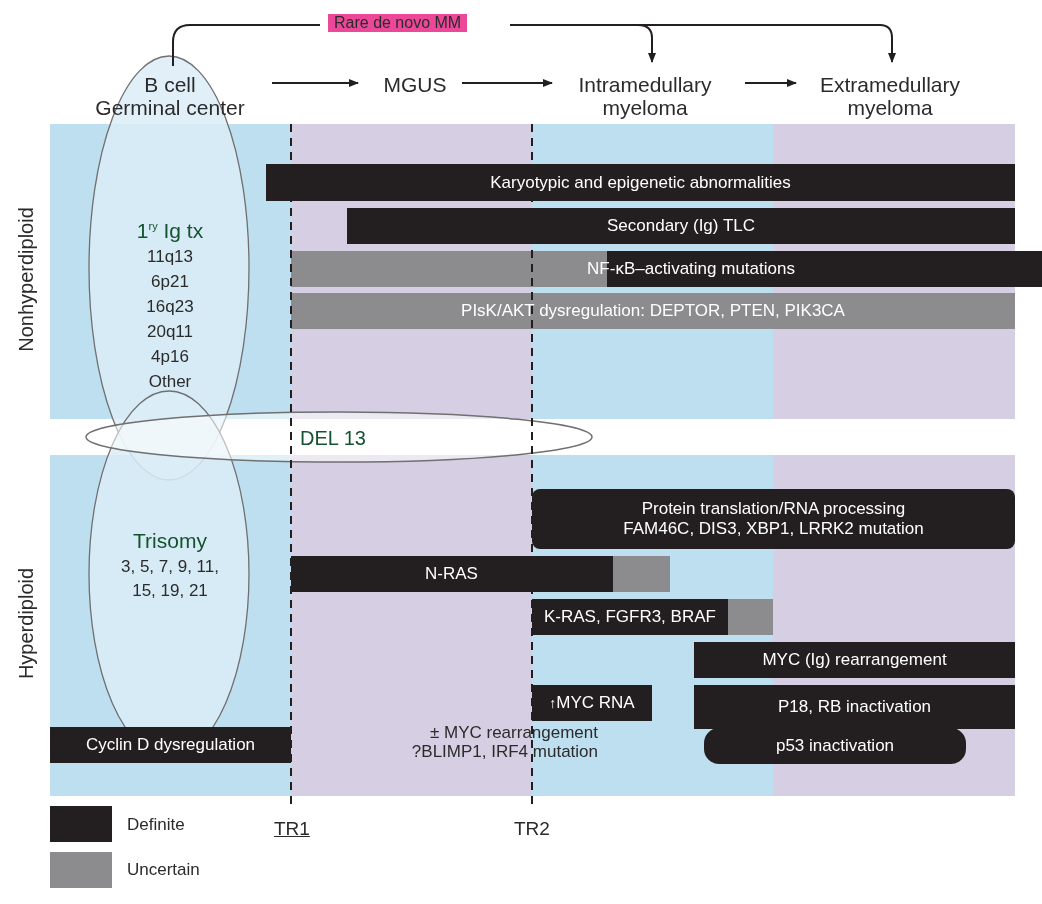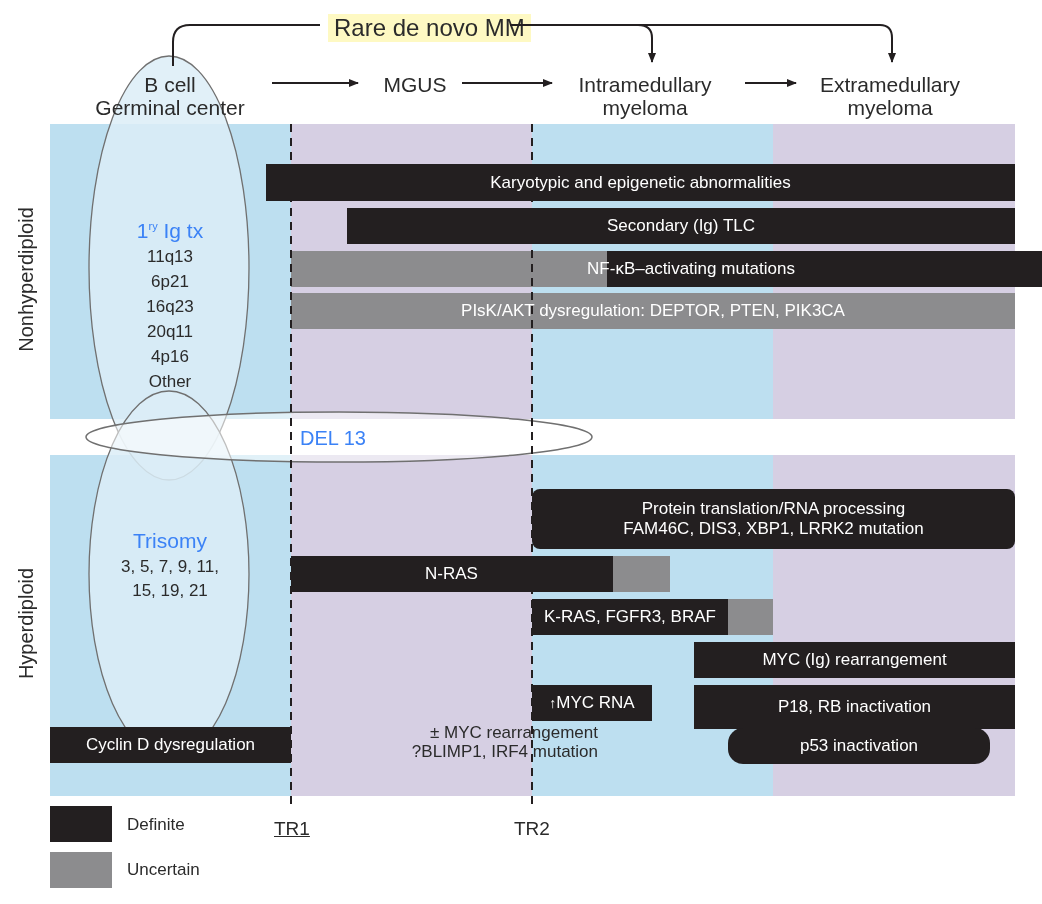--- a/index.html
+++ b/index.html
@@ -10,21 +10,21 @@
   .band { position: absolute; }
   .blue { background: #bddff0; }
   .lilac { background: #d6cfe3; }
   .bar { position: absolute; display: flex; align-items: center; justify-content: center;
          color: #ffffff; font-size: 17px; line-height: 20px; text-align: center; white-space: nowrap; }
   .def { background: #231f20; }
   .unc { background: #8c8c8e; }
   .bar-text { position: relative; z-index: 2; }
   .seg { position: absolute; top: 0; bottom: 0; }
   .ellipse-text { position: absolute; text-align: center; font-size: 17px; line-height: 20px; color: #2b2b2b; }
-  .blue-text { color: #3b82f6; }
+  .blue-text { color: #14532d; }
   .side-label { position: absolute; font-size: 20px; color: #2b2b2b; white-space: nowrap;
                 transform-origin: center center; transform: rotate(-90deg); }
   .legend-swatch { position: absolute; width: 62px; height: 36px; }
   .legend-text { position: absolute; font-size: 17px; color: #2b2b2b; }
   .tr-label { position: absolute; font-size: 19px; color: #2b2b2b; }
   .note { position: absolute; font-size: 17px; line-height: 19px; text-align: right; color: #2b2b2b; white-space: nowrap; }
   svg.overlay { position: absolute; left: 0; top: 0; pointer-events: none; }
 </style>
 </head>
 <body>
@@ -56,21 +56,21 @@
   <div>MGUS</div>
 </div>
 <div class="stage-label" style="left:565px; top:73px; width:160px;">
   <div>Intramedullary</div>
   <div>myeloma</div>
 </div>
 <div class="stage-label" style="left:800px; top:73px; width:180px;">
   <div>Extramedullary</div>
   <div>myeloma</div>
 </div>
-<div class="abs" style="left:328px; top:14px; font-size:24px; background:#fef9c3; padding:0 6px; white-space:nowrap;">Rare de novo MM</div>
+<div class="abs" style="left:328px; top:14px; font-size:16px; background:#ec4899; padding:0 6px; white-space:nowrap;">Rare de novo MM</div>
 
 <svg class="overlay" width="1042" height="904">
   <defs>
     <marker id="ah" markerWidth="10" markerHeight="8" refX="9" refY="4" orient="auto" markerUnits="userSpaceOnUse">
       <path d="M0,0 L10,4 L0,8 Z" fill="#231f20"></path>
     </marker>
   </defs>
 
   <line x1="272" y1="83" x2="358" y2="83" stroke="#231f20" stroke-width="2" marker-end="url(#ah)"></line>
   <line x1="462" y1="83" x2="552" y2="83" stroke="#231f20" stroke-width="2" marker-end="url(#ah)"></line>
@@ -132,21 +132,21 @@
 </div>
 <div class="bar def" style="left:694px; top:642px; width:321px; height:36px;">
   <span class="bar-text">MYC (Ig) rearrangement</span>
 </div>
 <div class="bar def" style="left:532px; top:685px; width:120px; height:36px;">
   <span class="bar-text"><span style="font-size:14px;">↑</span><span>MYC RNA</span></span>
 </div>
 <div class="bar def" style="left:694px; top:685px; width:321px; height:44px;">
   <span class="bar-text">P18, RB inactivation</span>
 </div>
-<div class="bar def" style="left:728px; top:728px; width:262px; height:36px;border-radius:15px;">
+<div class="bar def" style="left:704px; top:728px; width:262px; height:36px;border-radius:15px;">
   <span class="bar-text">p53 inactivation</span>
 </div>
 <div class="bar def" style="left:50px; top:727px; width:241px; height:36px;">
   <span class="bar-text">Cyclin D dysregulation</span>
 </div>
 
 <div class="note" style="left:410px; top:723px; width:188px;">
   <div>± MYC rearrangement</div>
   <div>?BLIMP1, IRF4 mutation</div>
 </div>

